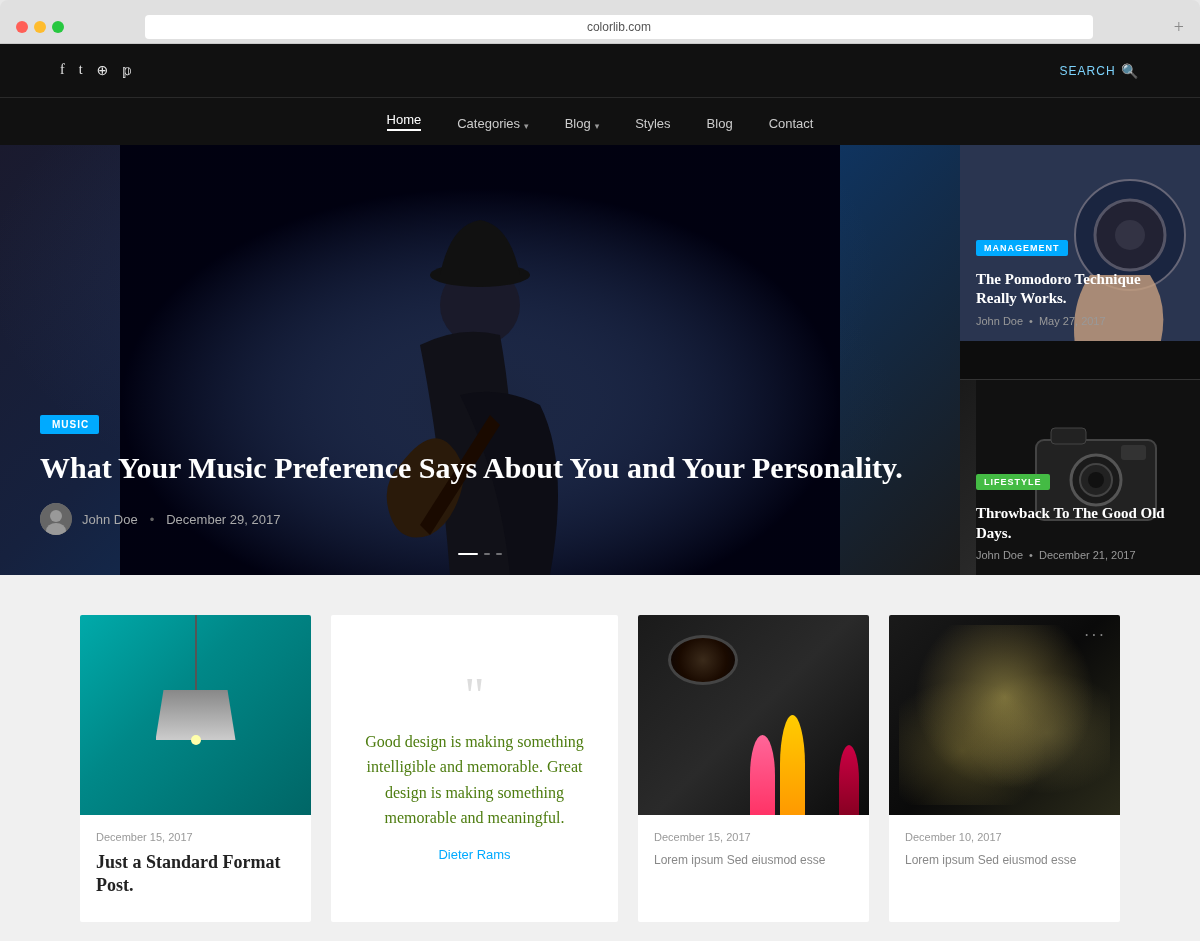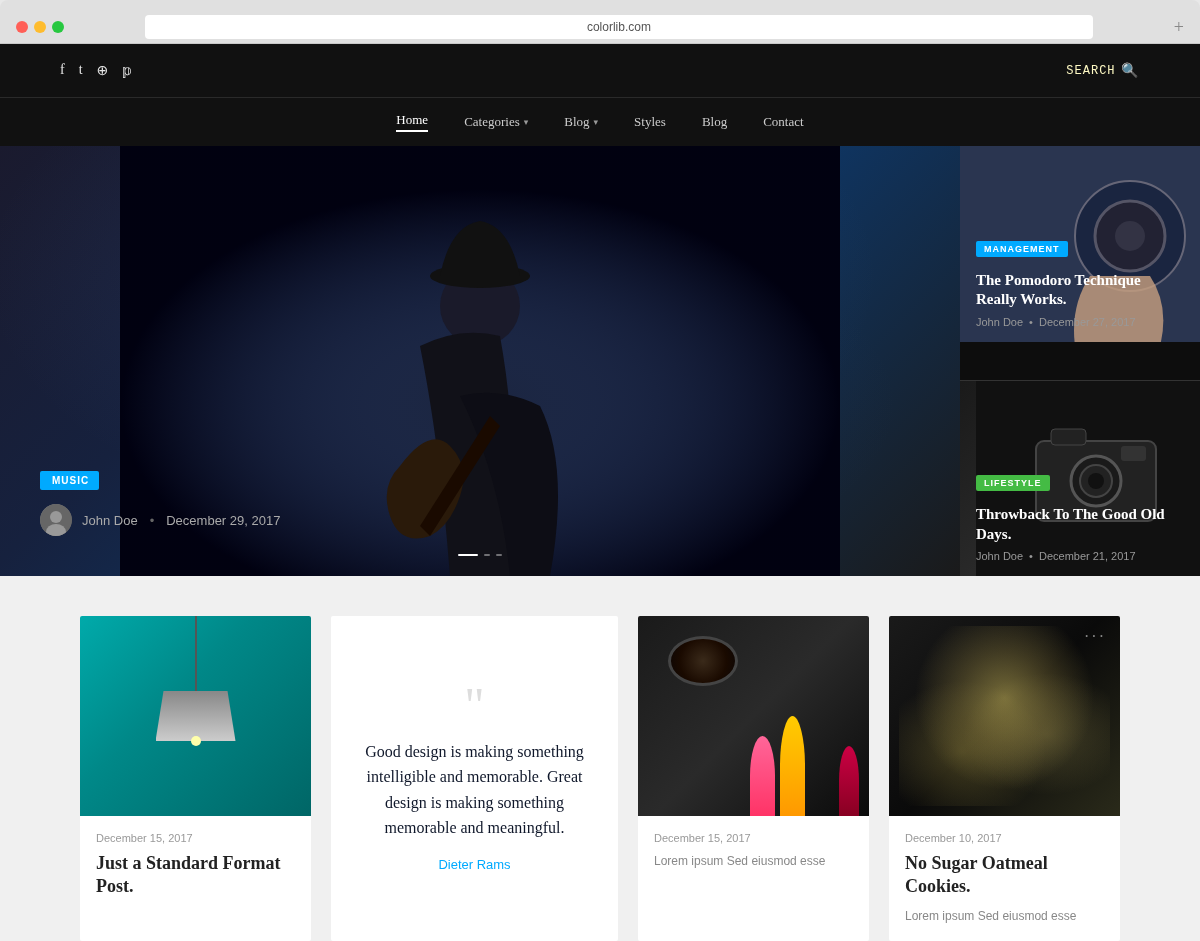--- a/index.html
+++ b/index.html
@@ -54,48 +54,48 @@
     .social-icons { display: flex; gap: 14px; }
     .social-icon { color: white; font-size: 14px; text-decoration: none; opacity: 0.9; }
     .site-title {
       font-family: Georgia, serif;
       font-size: 36px;
       font-weight: bold;
       color: white;
       letter-spacing: -0.5px;
     }
     .site-search {
-      color: #fef9c3;
-      font-family: Liberation Mono, monospace;
+      color: #7dd3fc;
+      font-family: Liberation Sans, sans-serif;
       font-size: 12px;
       letter-spacing: 1px;
       text-transform: uppercase;
       display: flex;
       align-items: center;
       gap: 6px;
       cursor: pointer;
     }
 
     
     .site-nav {
       background: #111;
       display: flex;
       justify-content: center;
       gap: 36px;
       padding: 14px 0;
       border-top: 1px solid #2a2a2a;
     }
     .nav-item {
       color: #ccc;
-      font-family: Liberation Serif, serif;
+      font-family: Liberation Sans, sans-serif;
       font-size: 13px;
       text-decoration: none;
       cursor: pointer;
       display: flex;
-      align-items: center;
+      align-items: flex-end;
       gap: 4px;
     }
     .nav-item.active { color: white; border-bottom: 2px solid white; padding-bottom: 2px; }
     .nav-chevron { font-size: 9px; color: #999; }
 
     
     .hero-section {
       display: flex;
       height: 430px;
       background: #0d0d0d;
@@ -277,21 +277,21 @@
     .quote-mark {
       font-size: 50px;
       color: #ddd;
       line-height: 0.8;
       margin-bottom: 14px;
       font-family: Georgia, serif;
     }
     .quote-text {
       font-family: Georgia, serif;
       font-size: 16px;
-      color: #0f172a;
+      color: #4d7c0f;
       line-height: 1.6;
       margin-bottom: 16px;
     }
     .quote-author {
       color: #00aaff;
       font-family: Arial, sans-serif;
       font-size: 13px;
     }
 
     .coffee-img {
@@ -485,20 +485,21 @@
 
           <ellipse cx="360" cy="130" rx="50" ry="12" fill="#111"></ellipse>
           <path d="M320 130 Q330 80 360 75 Q390 80 400 130Z" fill="#111"></path>
 
           <path d="M280 320 Q260 340 270 370 Q280 400 310 390 Q330 380 340 350 Q350 320 330 300 Q310 280 280 320Z" fill="#2a1a0a"></path>
           <path d="M310 390 L380 280 L370 270 L300 380Z" fill="#1a0a00"></path>
         </svg>
       </div>
       <div class="hero-content">
         <span class="tag-badge tag-music">MUSIC</span>
+        <h1 class="hero-title">What Your Music Preference Says About You and Your Personality.</h1>
         <div class="hero-author">
           <div class="author-avatar">
             <svg width="32" height="32" viewBox="0 0 32 32">
               <circle cx="16" cy="16" r="16" fill="#666"></circle>
               <circle cx="16" cy="13" r="6" fill="#999"></circle>
               <ellipse cx="16" cy="28" rx="10" ry="8" fill="#999"></ellipse>
             </svg>
           </div>
           <span>John Doe</span>
           <span class="author-dot">•</span>
@@ -524,21 +525,21 @@
 
             <path d="M130 130 Q110 160 115 200 L200 200 Q210 160 190 130Z" fill="#c8a080" opacity="0.8"></path>
           </svg>
         </div>
         <div class="side-card-content">
           <span class="tag-badge tag-management" style="font-size:9px;padding:3px 8px;">MANAGEMENT</span>
           <h3 class="side-card-title">The Pomodoro Technique Really Works.</h3>
           <div class="side-card-meta">
             <span>John Doe</span>
             <span>•</span>
-            <span>December 27, 2017</span>
+            <span>May 27, 2017</span>
           </div>
         </div>
       </div>
 
       <div class="side-card side-card-bottom" style="border-top:1px solid #333;padding-left:16px;">
         <div class="side-card-img-bottom">
           <svg width="240" height="215" viewBox="0 0 240 215" style="position:absolute;top:0;left:0;">
             <rect width="240" height="215" fill="#111"></rect>
 
             <rect x="60" y="60" width="120" height="80" rx="8" fill="#222" stroke="#444" stroke-width="2"></rect>
@@ -603,19 +604,18 @@
 
     <div class="post-card">
       <div class="post-card-img">
         <div class="oatmeal-img">
           <div class="oatmeal-splash"></div>
           <div class="dots-icon">···</div>
         </div>
       </div>
       <div class="post-card-body">
         <div class="post-date">December 10, 2017</div>
-        <h3 class="post-title">No Sugar Oatmeal Cookies.</h3>
         <p class="post-excerpt">Lorem ipsum Sed eiusmod esse</p>
       </div>
     </div>
 
   </div>
 </div>
 
 </body></html>

